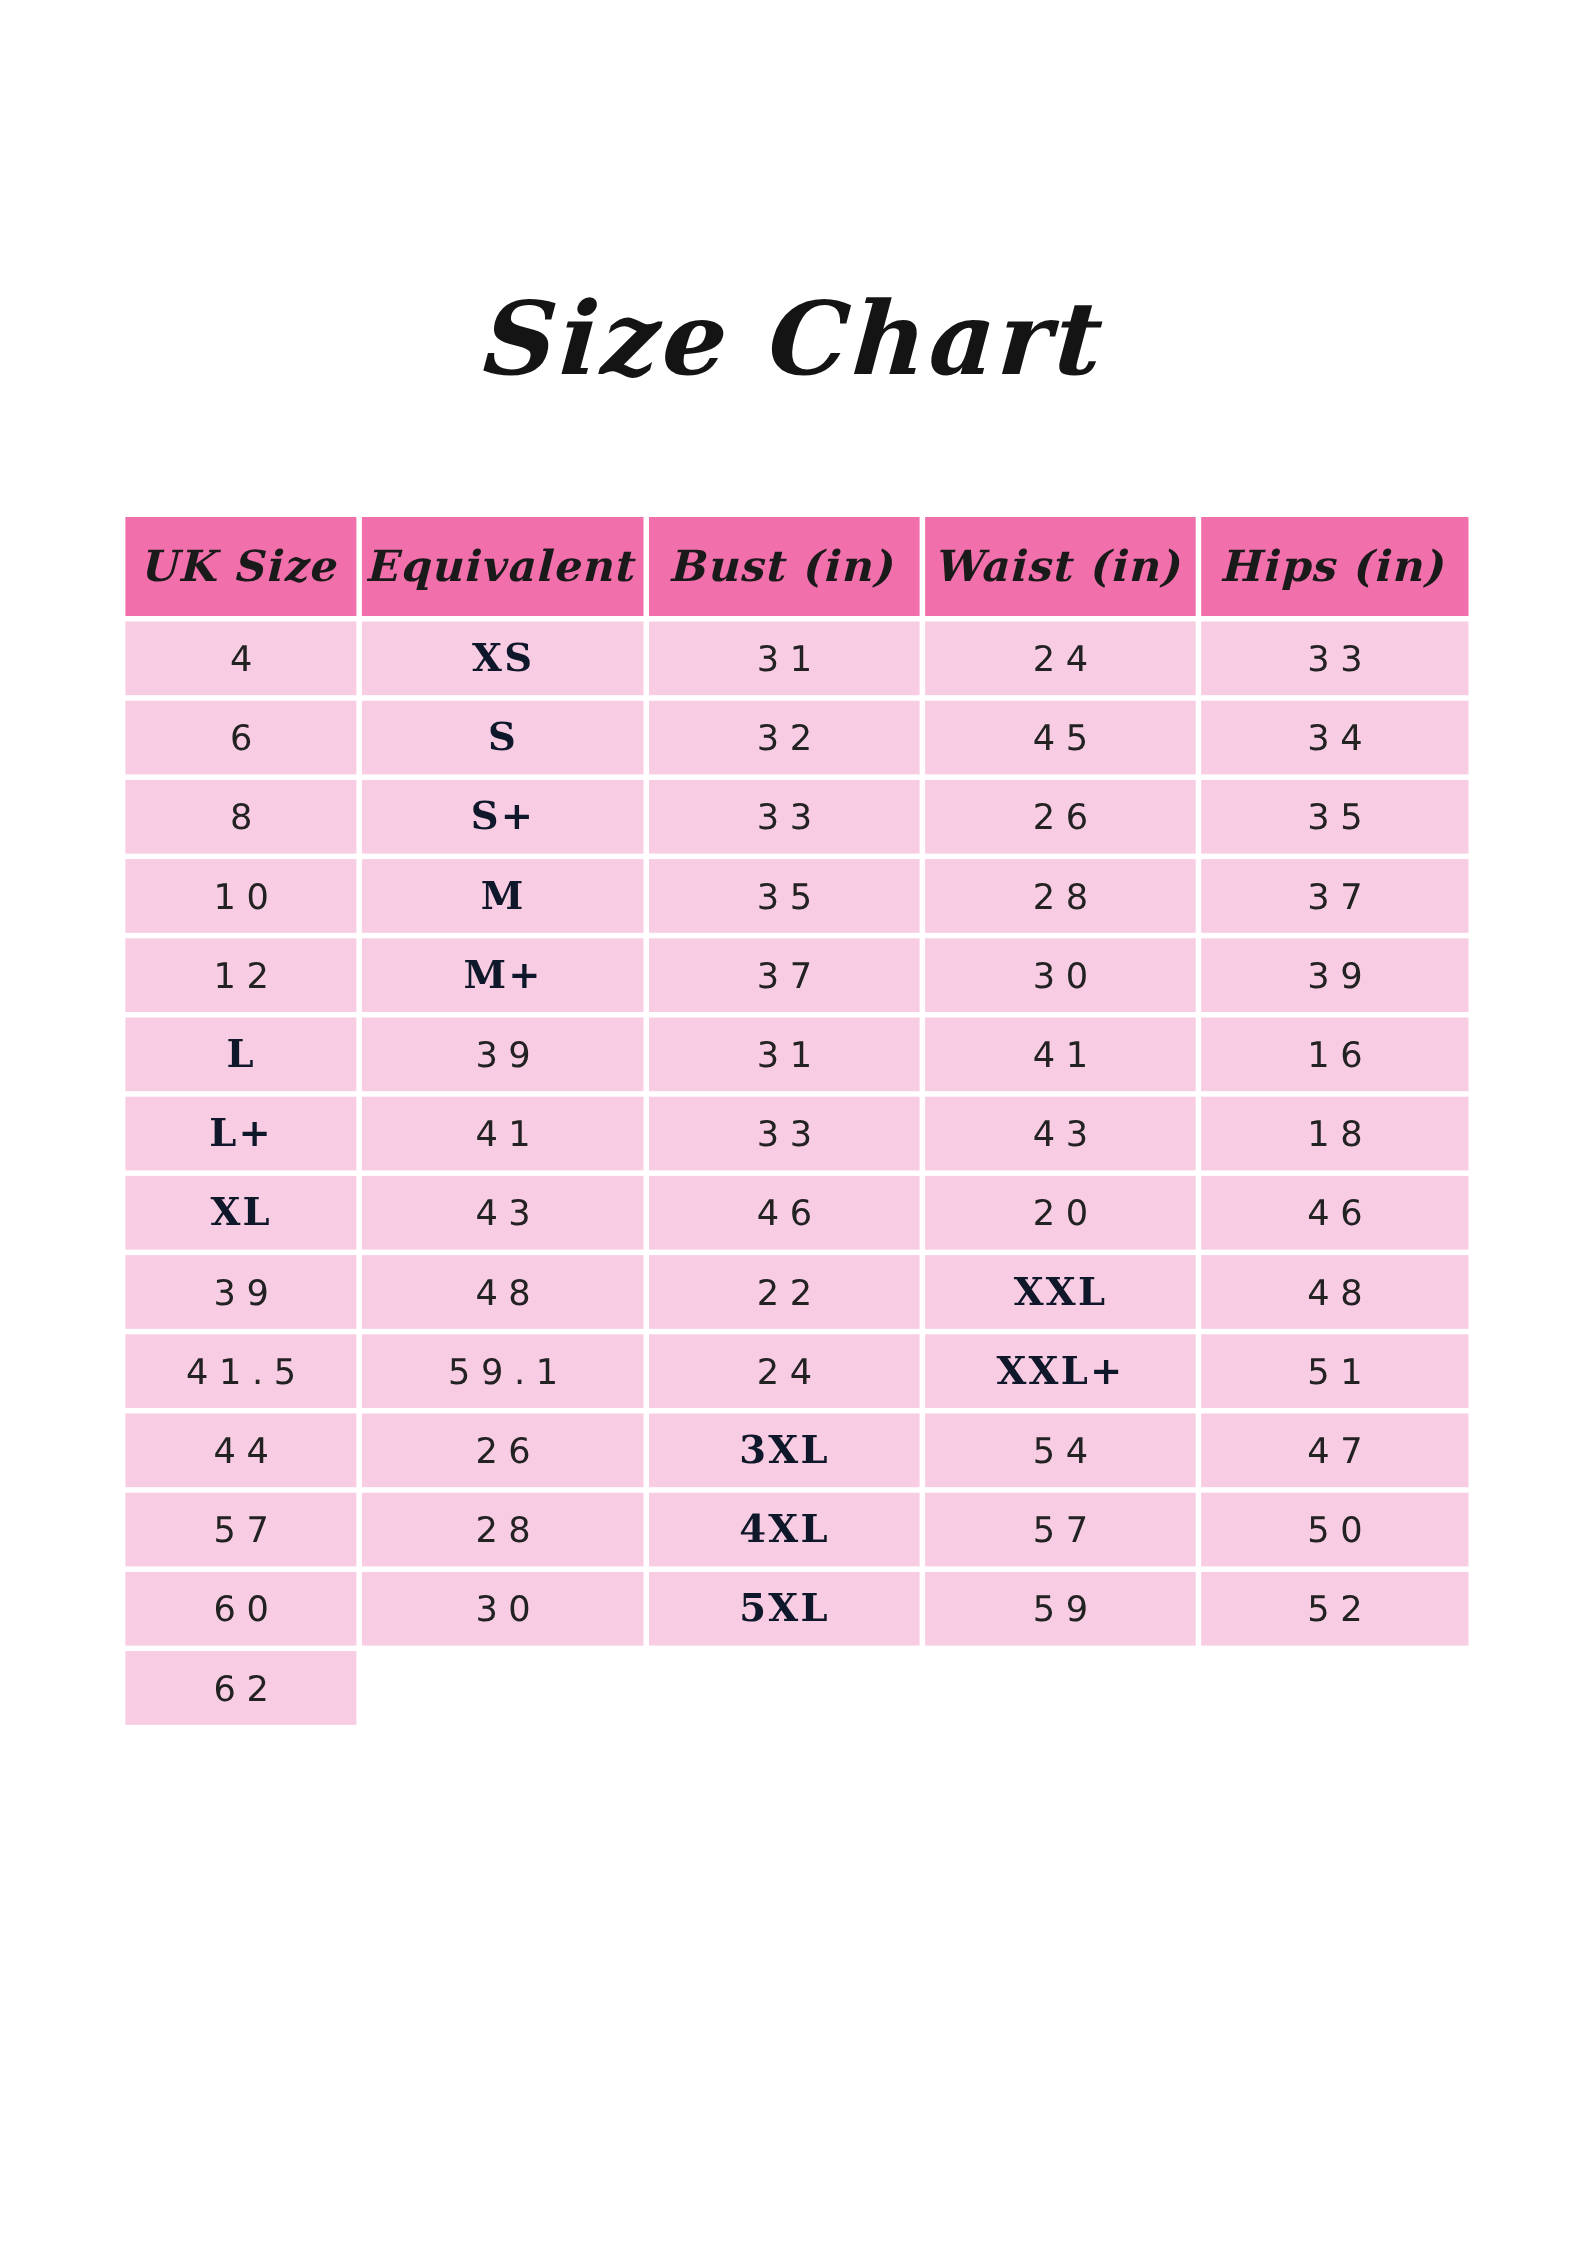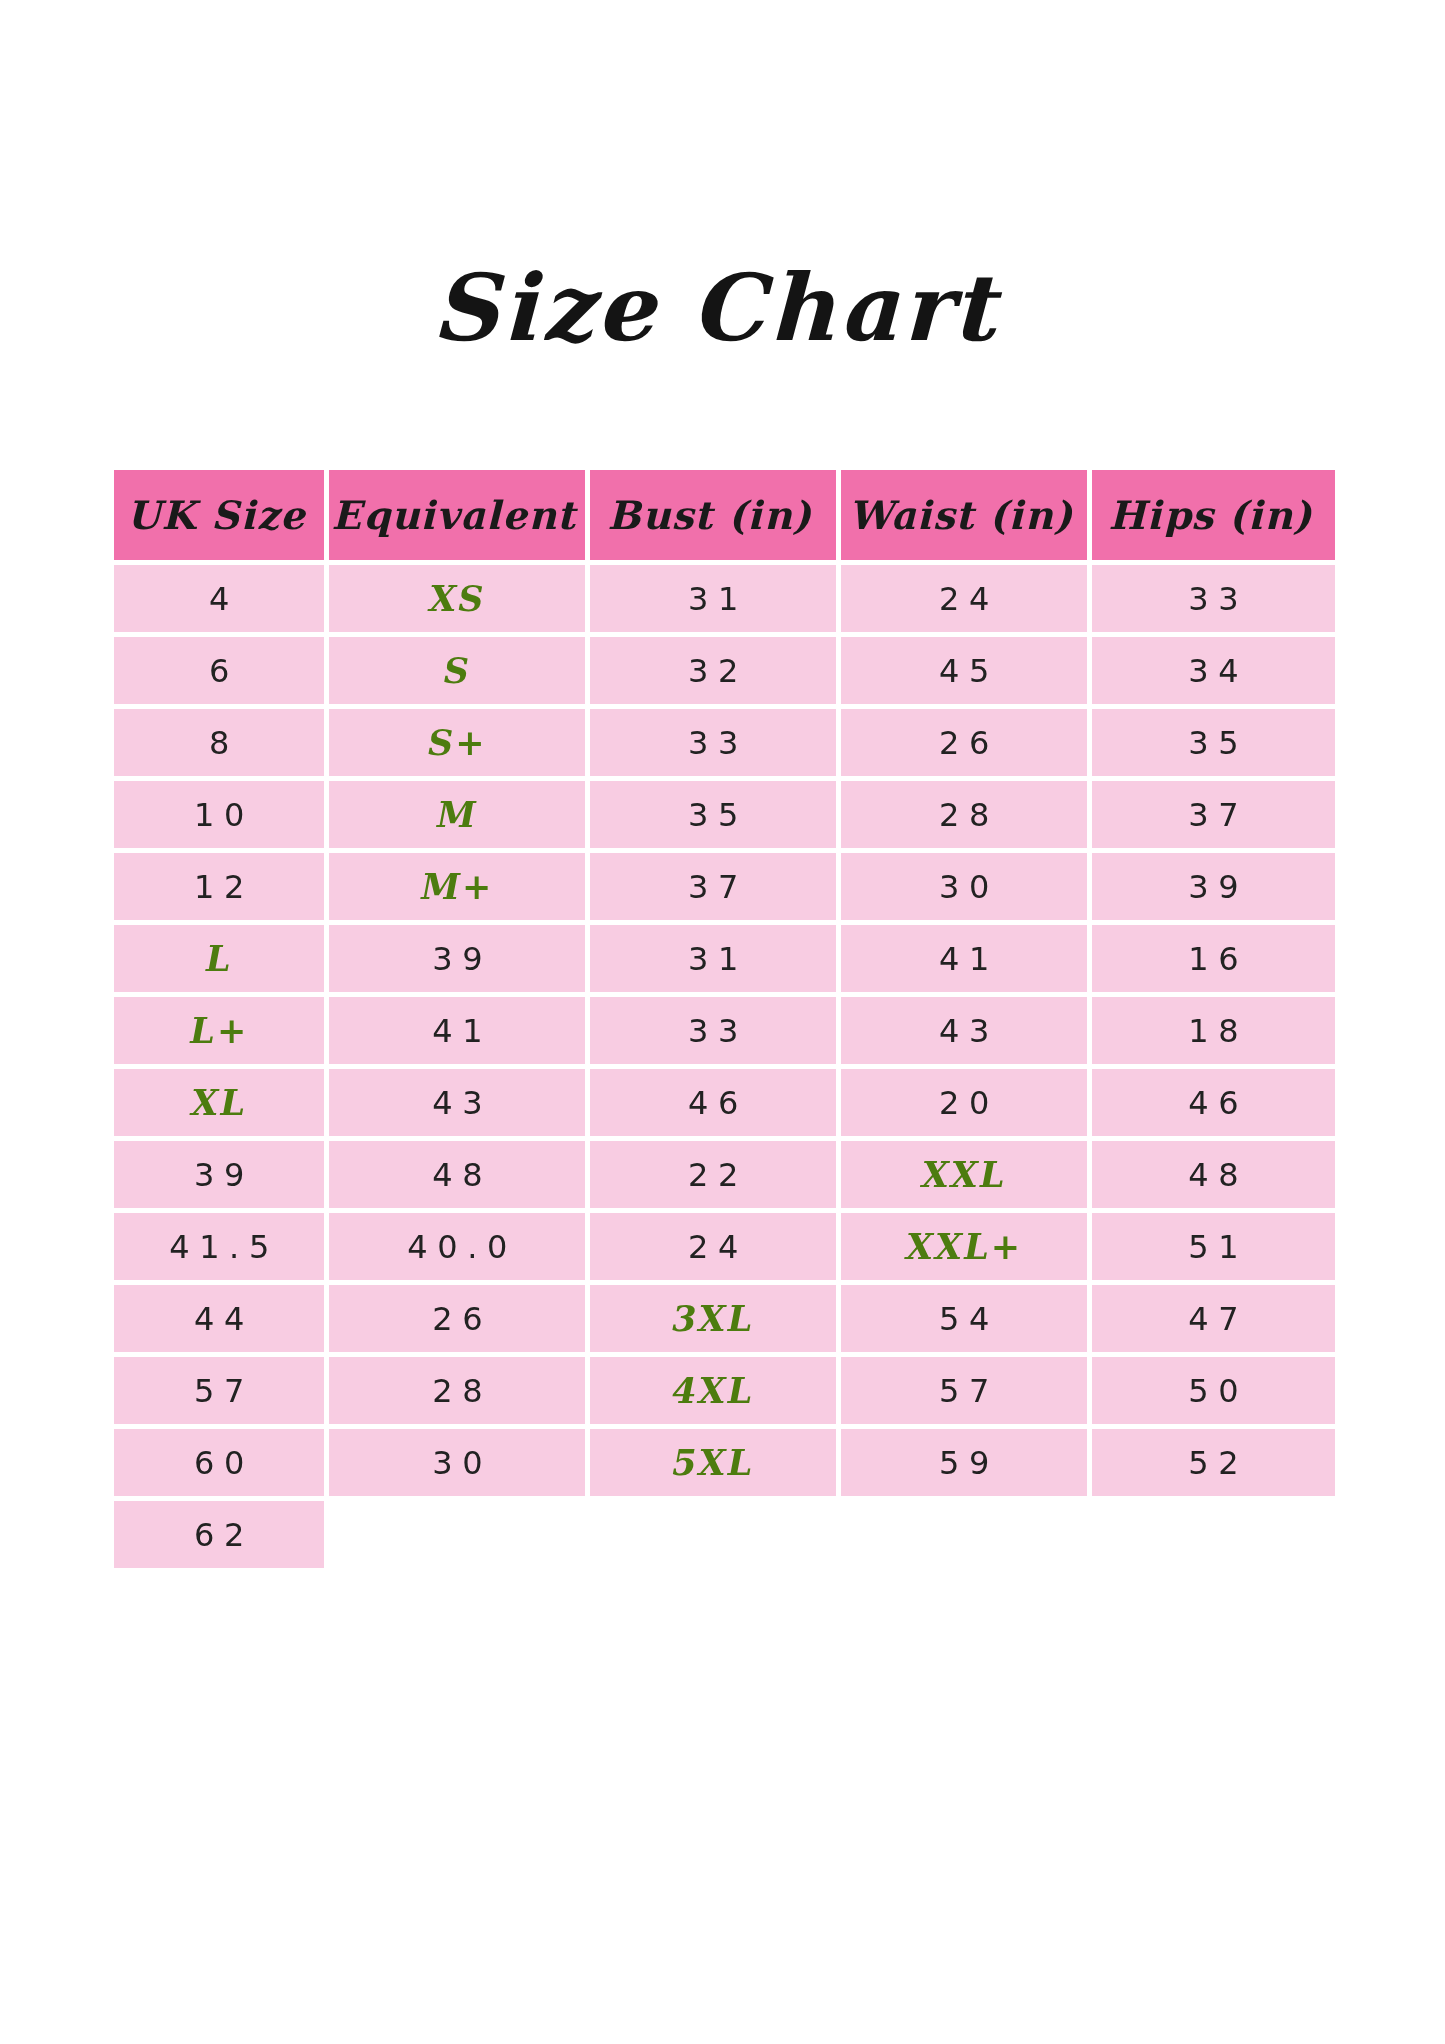--- a/index.html
+++ b/index.html
@@ -64,25 +64,24 @@
   .num {
     font-family: "DejaVu Sans", sans-serif;
     font-weight: 400;
     font-size: 32px;
     letter-spacing: 0.30em;
     padding-left: 0.30em; 
     color: #222222;
   }
   .eq {
     font-family: "DejaVu Serif", serif;
-    font-style: italic;
     font-weight: 600;
     font-size: 35px;
     letter-spacing: 2px;
-    color: #4d7c0f;
+    color: #0f172a;
   }
 </style>
 </head>
 <body>
 
 <h1 class="title">Size Chart</h1>
 
 <div class="size-table">
   <div class="cell head">
       <span>UK Size</span>
@@ -139,21 +138,21 @@
     <div class="cell bodyc num">43</div>
     <div class="cell bodyc num">46</div>
     <div class="cell bodyc num">20</div>
     <div class="cell bodyc num">46</div>
     <div class="cell bodyc num">39</div>
     <div class="cell bodyc num">48</div>
     <div class="cell bodyc num">22</div>
     <div class="cell bodyc eq">XXL</div>
     <div class="cell bodyc num">48</div>
     <div class="cell bodyc num">41.5</div>
-    <div class="cell bodyc num">40.0</div>
+    <div class="cell bodyc num">59.1</div>
     <div class="cell bodyc num">24</div>
     <div class="cell bodyc eq">XXL+</div>
     <div class="cell bodyc num">51</div>
     <div class="cell bodyc num">44</div>
     <div class="cell bodyc num">26</div>
     <div class="cell bodyc eq">3XL</div>
     <div class="cell bodyc num">54</div>
     <div class="cell bodyc num">47</div>
     <div class="cell bodyc num">57</div>
     <div class="cell bodyc num">28</div>

